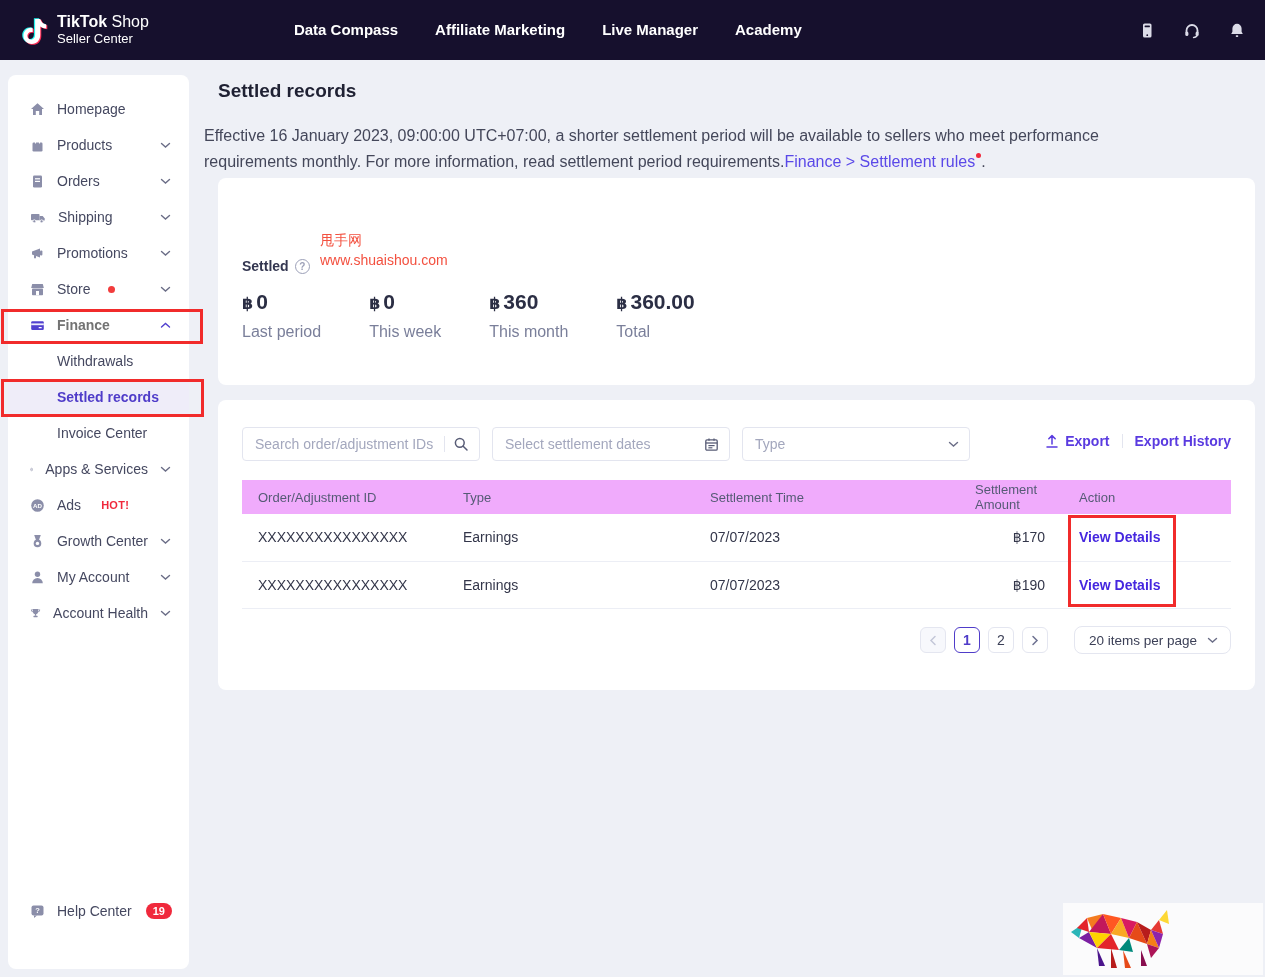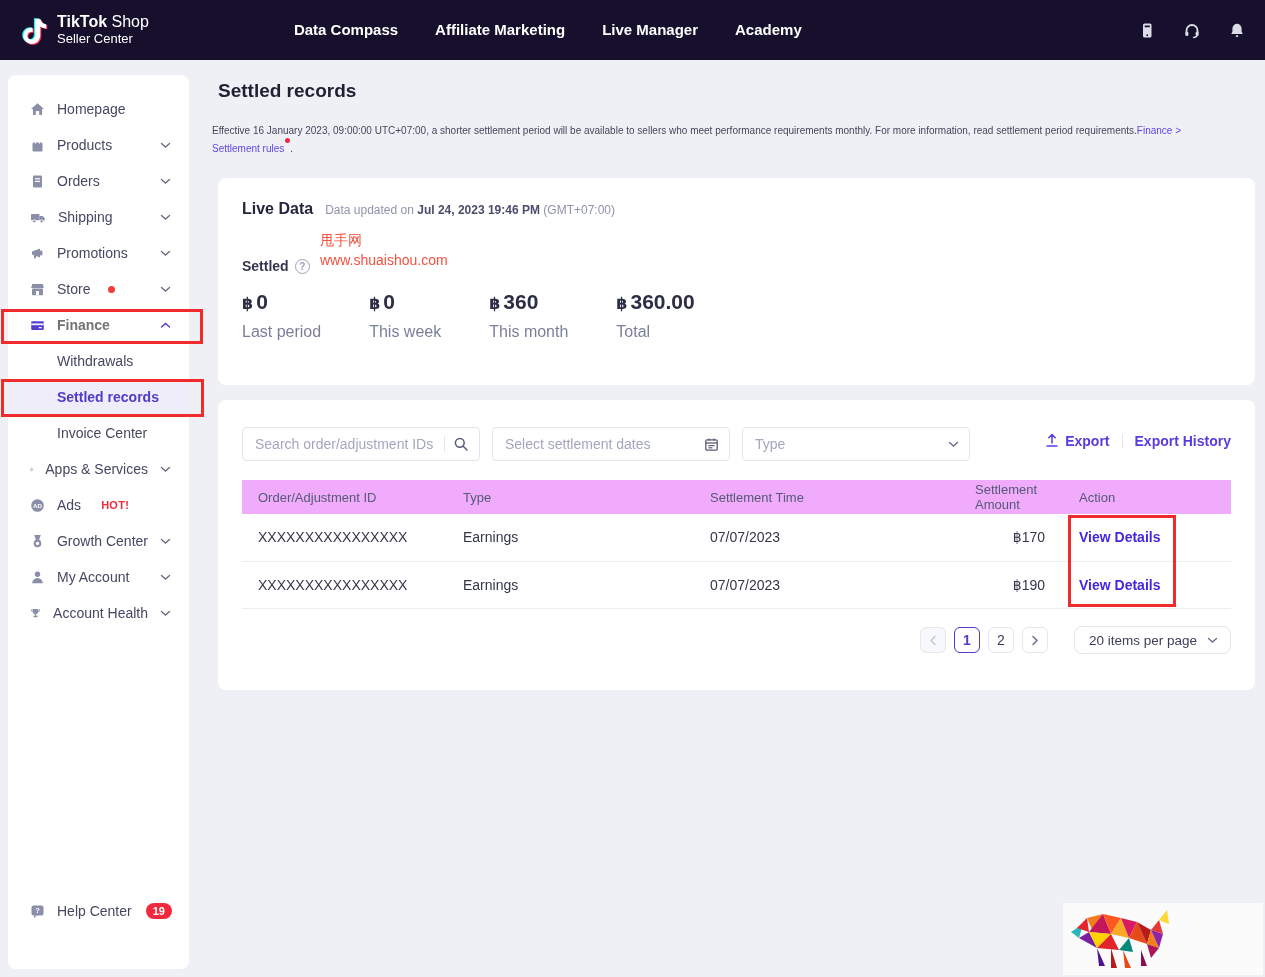--- a/index.html
+++ b/index.html
@@ -26,21 +26,21 @@
   .sn-item .chev { margin-left:auto; display:flex; }
   .sn-item.active { color:#737373; font-weight:bold; }
   .sn-sub { height:36px; display:flex; align-items:center; padding-left:49px; font-size:14px; color:#454860; cursor:pointer; }
   .sn-sub.selected { background:#efedf9; color:#4f3cc9; font-weight:bold; }
   .red-dot { width:7px; height:7px; border-radius:50%; background:#f23c3c; margin-left:6px; }
   .hot { color:#f0293c; font-size:11px; font-weight:bold; margin-left:8px; letter-spacing:.3px; }
   .help-row { position:absolute; left:0; bottom:40px; width:100%; height:36px; display:flex; align-items:center; padding-left:22px; gap:12px; font-size:14px; color:#454860; cursor:pointer; }
   .badge19 { background:#f0293c; color:#fff; font-size:11px; font-weight:bold; border-radius:9px; padding:2px 7px; margin-left:2px; }
   
   .page-title { position:absolute; left:218px; top:80px; font-size:19px; font-weight:bold; color:#1f2133; }
-  .notice { position:absolute; left:212px; top:123px; width:985px; font-size:10px; line-height:15px; color:#44475a; }
+  .notice { position:absolute; left:204px; top:123px; width:985px; font-size:16px; line-height:26px; color:#44475a; }
   .notice a { color:#5a48e8; text-decoration:none; cursor:pointer; }
   .sup-dot { display:inline-block; width:5px; height:5px; border-radius:50%; background:#f0293c; vertical-align:9px; margin-left:1px; }
   .card { position:absolute; background:#fff; border-radius:8px; }
   .card-live { left:218px; top:178px; width:1037px; height:207px; }
   .ld-head { position:absolute; left:24px; top:22px; display:flex; align-items:baseline; gap:12px; }
   .ld-title { font-size:16px; font-weight:bold; color:#24273b; }
   .ld-updated { font-size:12px; color:#8f93ac; }
   .ld-updated b { color:#4a4e68; }
   .wm-shuaishou { position:absolute; left:102px; top:52px; color:#f3503f; font-size:14px; line-height:20px; }
   .settled-row { position:absolute; left:24px; top:80px; display:flex; align-items:center; gap:6px; font-size:14px; font-weight:bold; color:#333650; }
@@ -51,21 +51,21 @@
   .stat-lbl { font-size:16px; color:#7a7f9a; margin-top:9px; }
   
   .card-table { left:218px; top:400px; width:1037px; height:290px; }
   .inputbox { position:absolute; top:27px; height:34px; border:1px solid #e3e5ef; border-radius:4px; background:#fff; display:flex; align-items:center; padding:0 10px 0 12px; font-size:14px; color:#a3a7bd; cursor:text; }
   .inputbox .ph { flex:1; }
   .in-search { left:24px; width:238px; }
   .in-date { left:274px; width:238px; }
   .in-type { left:524px; width:228px; cursor:pointer; }
   .in-sep { width:1px; height:16px; background:#e3e5ef; margin-right:8px; }
   .export-area { position:absolute; right:24px; top:33px; display:flex; align-items:center; gap:12px; font-size:14px; font-weight:bold; color:#5a3be0; }
-  .export-btn, .export-hist { display:flex; align-items:flex-start; gap:6px; cursor:pointer; }
+  .export-btn, .export-hist { display:flex; align-items:center; gap:6px; cursor:pointer; }
   .exp-divider { width:1px; height:14px; background:#e3e5ef; }
   table.records { position:absolute; left:24px; top:80px; width:989px; border-collapse:collapse; table-layout:fixed; }
   table.records th { background:#f0abfc; height:34px; font-size:13px; font-weight:normal; color:#555a75; text-align:left; padding:0 0 0 16px; }
   table.records td { height:47px; font-size:14px; color:#33364a; padding:0 0 0 16px; border-bottom:1px solid #eceef5; }
   th.amt, td.amt { text-align:right; padding-right:24px !important; }
   td.action a, th.action { }
   td.action a { color:#4527df; font-weight:bold; text-decoration:none; cursor:pointer; }
   td.action, th.action { padding-left:10px !important; }
   .pagination { position:absolute; right:24px; top:226px; display:flex; align-items:center; gap:8px; }
   .pg-btn { width:26px; height:26px; border:1px solid #e4e6f0; border-radius:6px; background:#fff; display:flex; align-items:center; justify-content:center; font-size:14px; color:#3c4057; cursor:pointer; }
@@ -297,24 +297,20 @@
   </div>
 </div>
 
 <div class="page-title">Settled records</div>
 
 <div class="notice">
   <span>Effective 16 January 2023, 09:00:00 UTC+07:00, a shorter settlement period will be available to sellers who meet performance requirements monthly. For more information, read settlement period requirements.</span><a>Finance &gt; Settlement rules</a><span class="sup-dot"></span><span>.</span>
 </div>
 
 <div class="card card-live">
-  <div class="ld-head">
-    <span class="ld-title">Live Data</span>
-    <span class="ld-updated"><span>Data updated on </span><b>Jul 24, 2023 19:46 PM</b><span> (GMT+07:00)</span></span>
-  </div>
   <div class="wm-shuaishou">
     <div>甩手网</div>
     <div>www.shuaishou.com</div>
   </div>
   <div class="settled-row">
     <span>Settled</span>
     <span class="qmark">?</span>
   </div>
   <div class="stats">
     <div>

